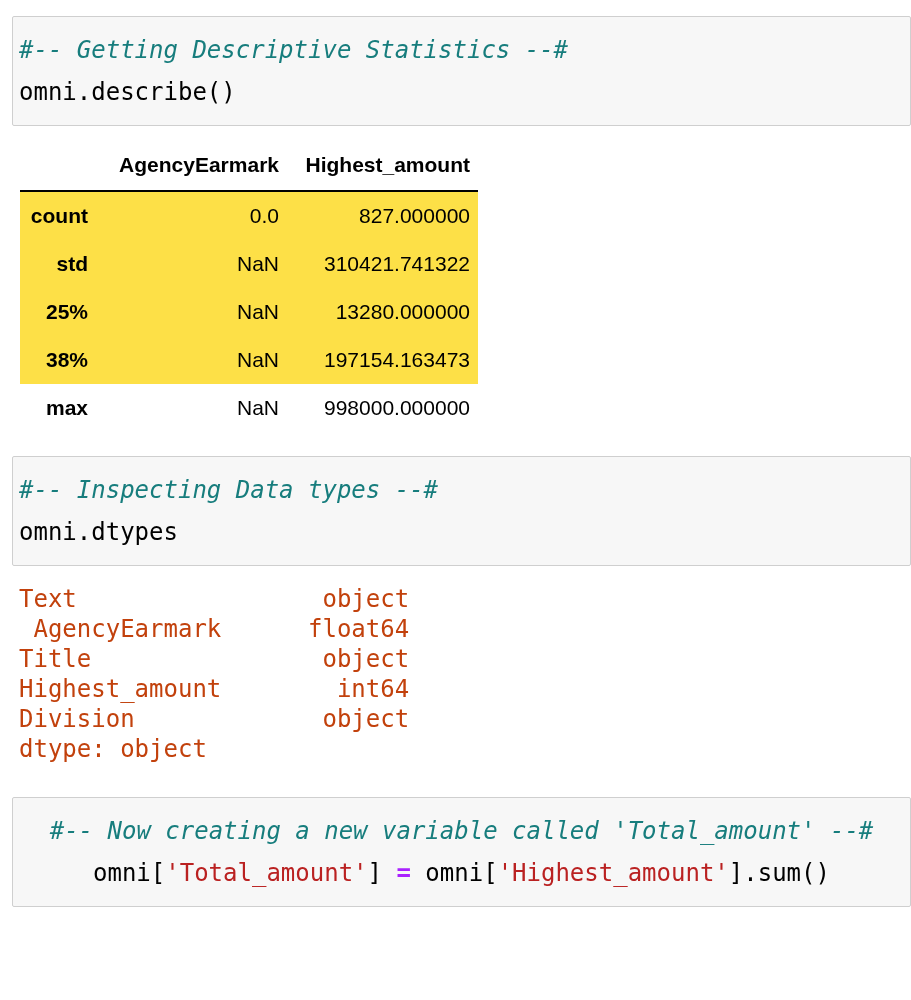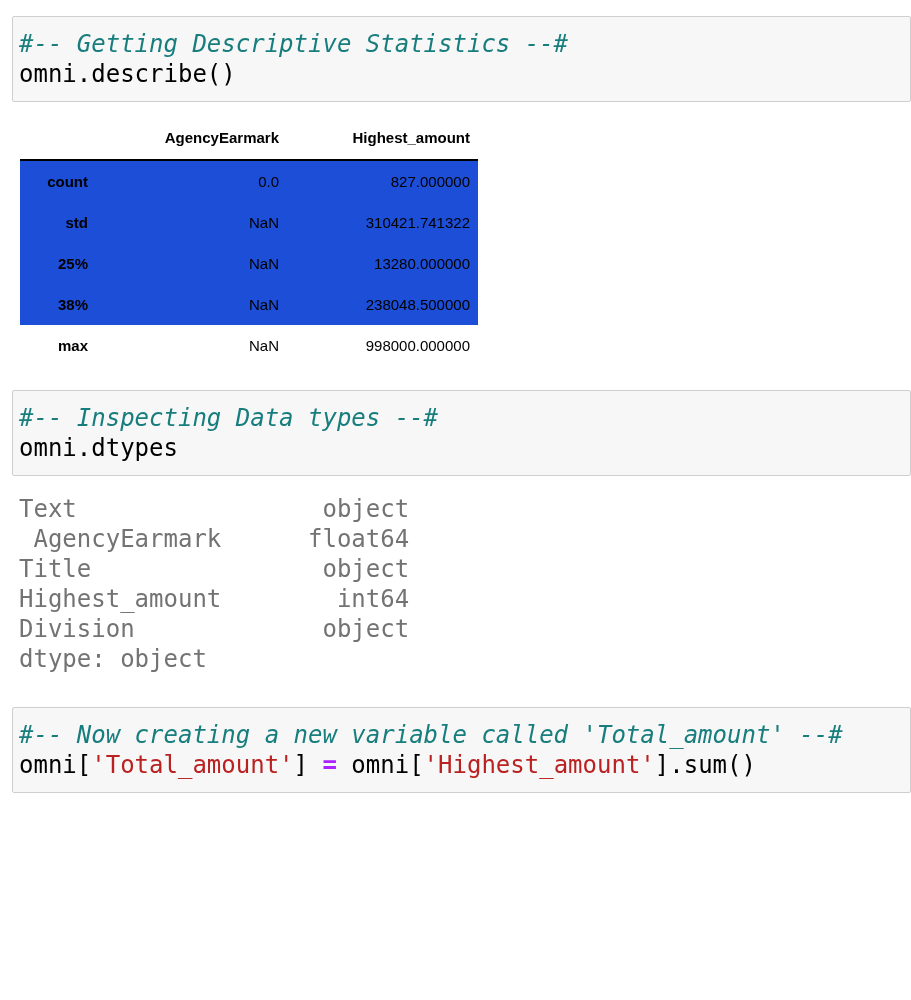--- a/index.html
+++ b/index.html
@@ -15,61 +15,61 @@
   .code-cell {
     box-sizing: border-box;
     margin-left: 12px;
     width: 899px;
     background: #f7f7f7;
     border: 1px solid #cfcfcf;
     border-radius: 2px;
     padding: 12px 6px;
     font-family: "DejaVu Sans Mono", monospace;
     font-size: 24px;
-    line-height: 30px;
+    line-height: 42px;
     white-space: pre;
     color: #000000;
   }
   .cell1 { margin-top: 16px; }
   .cell2 { margin-top: 24px; }
-  .cell3 { margin-top: 33px; }
+  .cell3 { margin-top: 33px; text-align: center; }
   .tok-comment { color: #177d7d; font-style: italic; }
   .tok-string  { color: #BA2121; }
   .tok-operator{ color: #AA22FF; font-weight: bold; }
   .tok-code    { color: #000000; }
 
   .df-table {
     border-collapse: collapse;
     table-layout: fixed;
     margin: 14px 0 0 20px;
     font-family: "Liberation Sans", sans-serif;
-    font-size: 15px;
+    font-size: 21px;
     color: #000000;
   }
   .df-table th, .df-table td {
     box-sizing: border-box;
     padding: 12px 8px;
     text-align: right;
     white-space: nowrap;
   }
   .df-table thead th {
     font-weight: bold;
     vertical-align: bottom;
     padding: 13px 8px;
     border-bottom: 2px solid #000000;
   }
   .df-table tbody th { font-weight: bold; }
-  .df-table tbody tr.stripe { background: #1d4ed8; }
+  .df-table tbody tr.stripe { background: #fde047; }
 
   .plain-output {
     margin: 18px 0 0 19px;
     font-family: "DejaVu Sans Mono", monospace;
     font-size: 24px;
     line-height: 30px;
-    color: #737373;
+    color: #c2410c;
     white-space: pre;
   }
 </style>
 </head>
 <body>
 
 <div class="code-cell cell1"><span class="tok-comment">#-- Getting Descriptive Statistics --#</span>
 <span class="tok-code">omni.describe()</span></div>
 
 <table class="df-table">
@@ -97,21 +97,21 @@
         <td>310421.741322</td>
       </tr>
       <tr class="stripe">
         <th>25%</th>
         <td>NaN</td>
         <td>13280.000000</td>
       </tr>
       <tr class="stripe">
         <th>38%</th>
         <td>NaN</td>
-        <td>238048.500000</td>
+        <td>197154.163473</td>
       </tr>
       <tr>
         <th>max</th>
         <td>NaN</td>
         <td>998000.000000</td>
       </tr>
     </tbody>
 </table>
 
 <div class="code-cell cell2"><span class="tok-comment">#-- Inspecting Data types --#</span>

